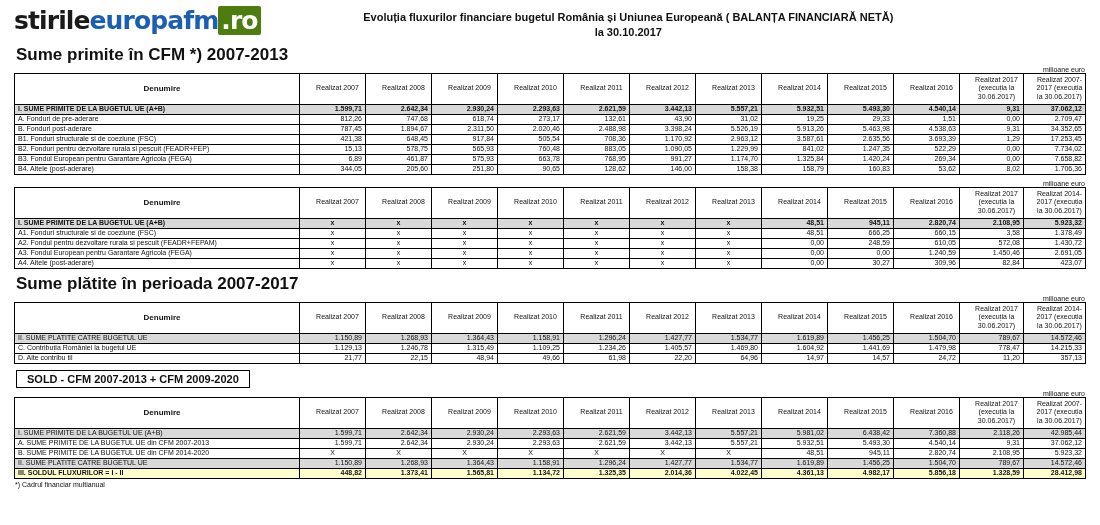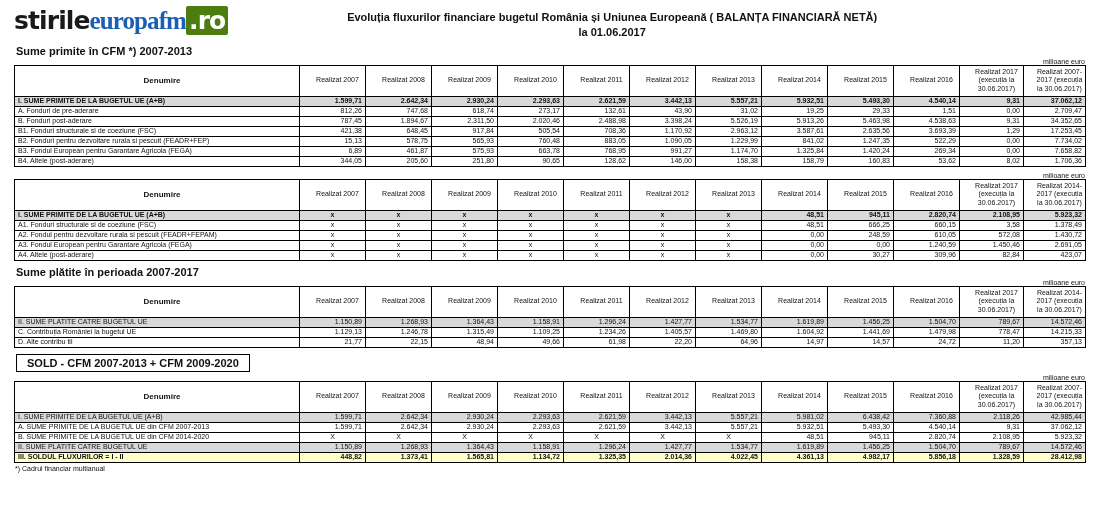--- a/index.html
+++ b/index.html
@@ -31,21 +31,21 @@
   .logo {
     font-size: 25px;
     font-weight: bold;
     letter-spacing: -0.9px;
     line-height: 1;
     white-space: nowrap;
     padding-top: 2px;
     font-family: "DejaVu Sans", sans-serif;
   }
   .logo .l1 { color: #1a1a1a; }
-  .logo .l2 { color: #1a5fb4; font-family: Liberation Serif, serif; }
+  .logo .l2 { color: #1a5fb4; }
   .logo .l3 {
     color: #ffffff;
     background: #4d7c0f;
     padding: 0 3px;
     border-radius: 2px;
   }
   .title-block {
     flex: 1;
     text-align: center;
     font-size: 11px;
@@ -54,21 +54,21 @@
     padding-top: 4px;
     padding-right: 90px;
   }
 
   
   .section {
     padding: 0 14px;
     margin-top: 5px;
   }
   .section-title {
-    font-size: 11px;
+    font-size: 17px;
     font-weight: bold;
     margin: 0 0 1px 2px;
   }
   .section-title.boxed {
     border: 1px solid #000;
     display: inline-block;
     padding: 2px 10px;
     font-size: 11px;
     margin-bottom: 2px;
   }
@@ -134,21 +134,21 @@
 </style>
 </head>
 <body>
 
 <div class="page">
 
   <div class="header">
     <div class="logo"><span class="l1">stirile</span><span class="l2">europafm</span><span class="l3">.ro</span></div>
     <div class="title-block">
       <div>Evoluția fluxurilor financiare bugetul România și Uniunea Europeană ( BALANȚA FINANCIARĂ NETĂ)</div>
-      <div>la 01.06.2017</div>
+      <div>la 30.10.2017</div>
     </div>
   </div>
 
   <div id="sections-host">
       <div class="section">
         <div class="section-title">Sume primite în CFM *) 2007-2013</div>
         <div class="unit">milioane euro</div>
         <table>
           <colgroup>
             <col>

